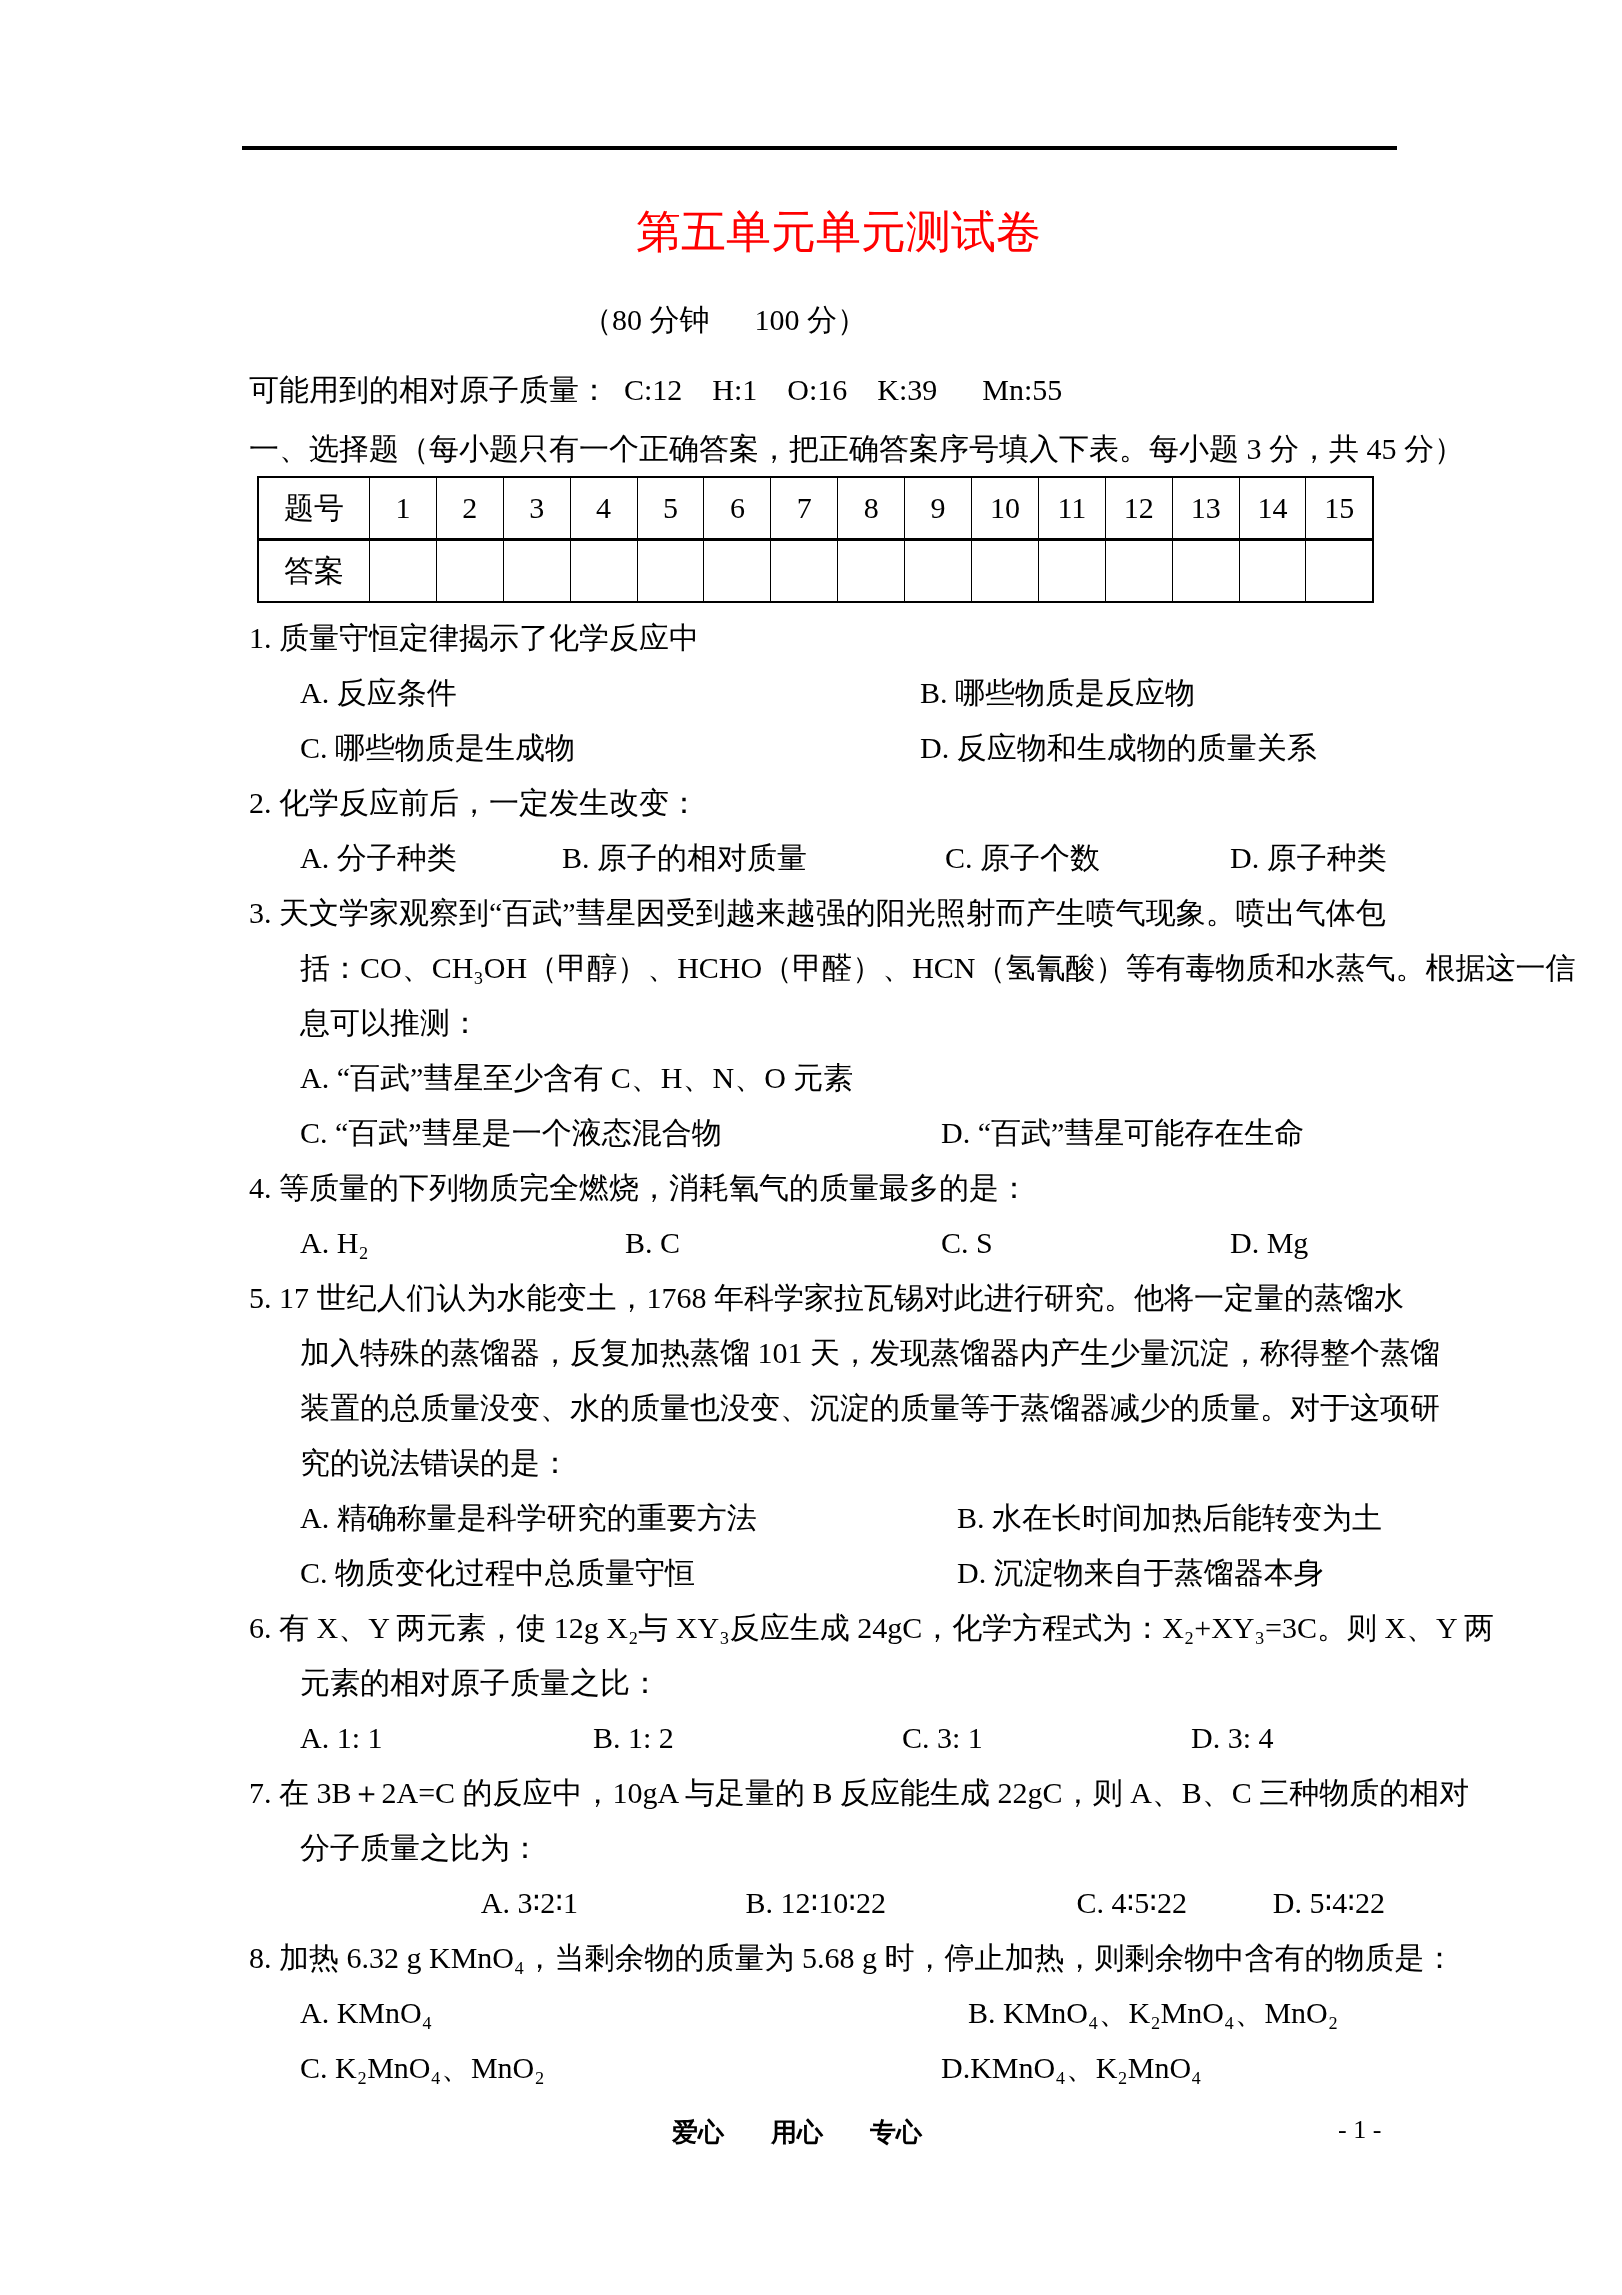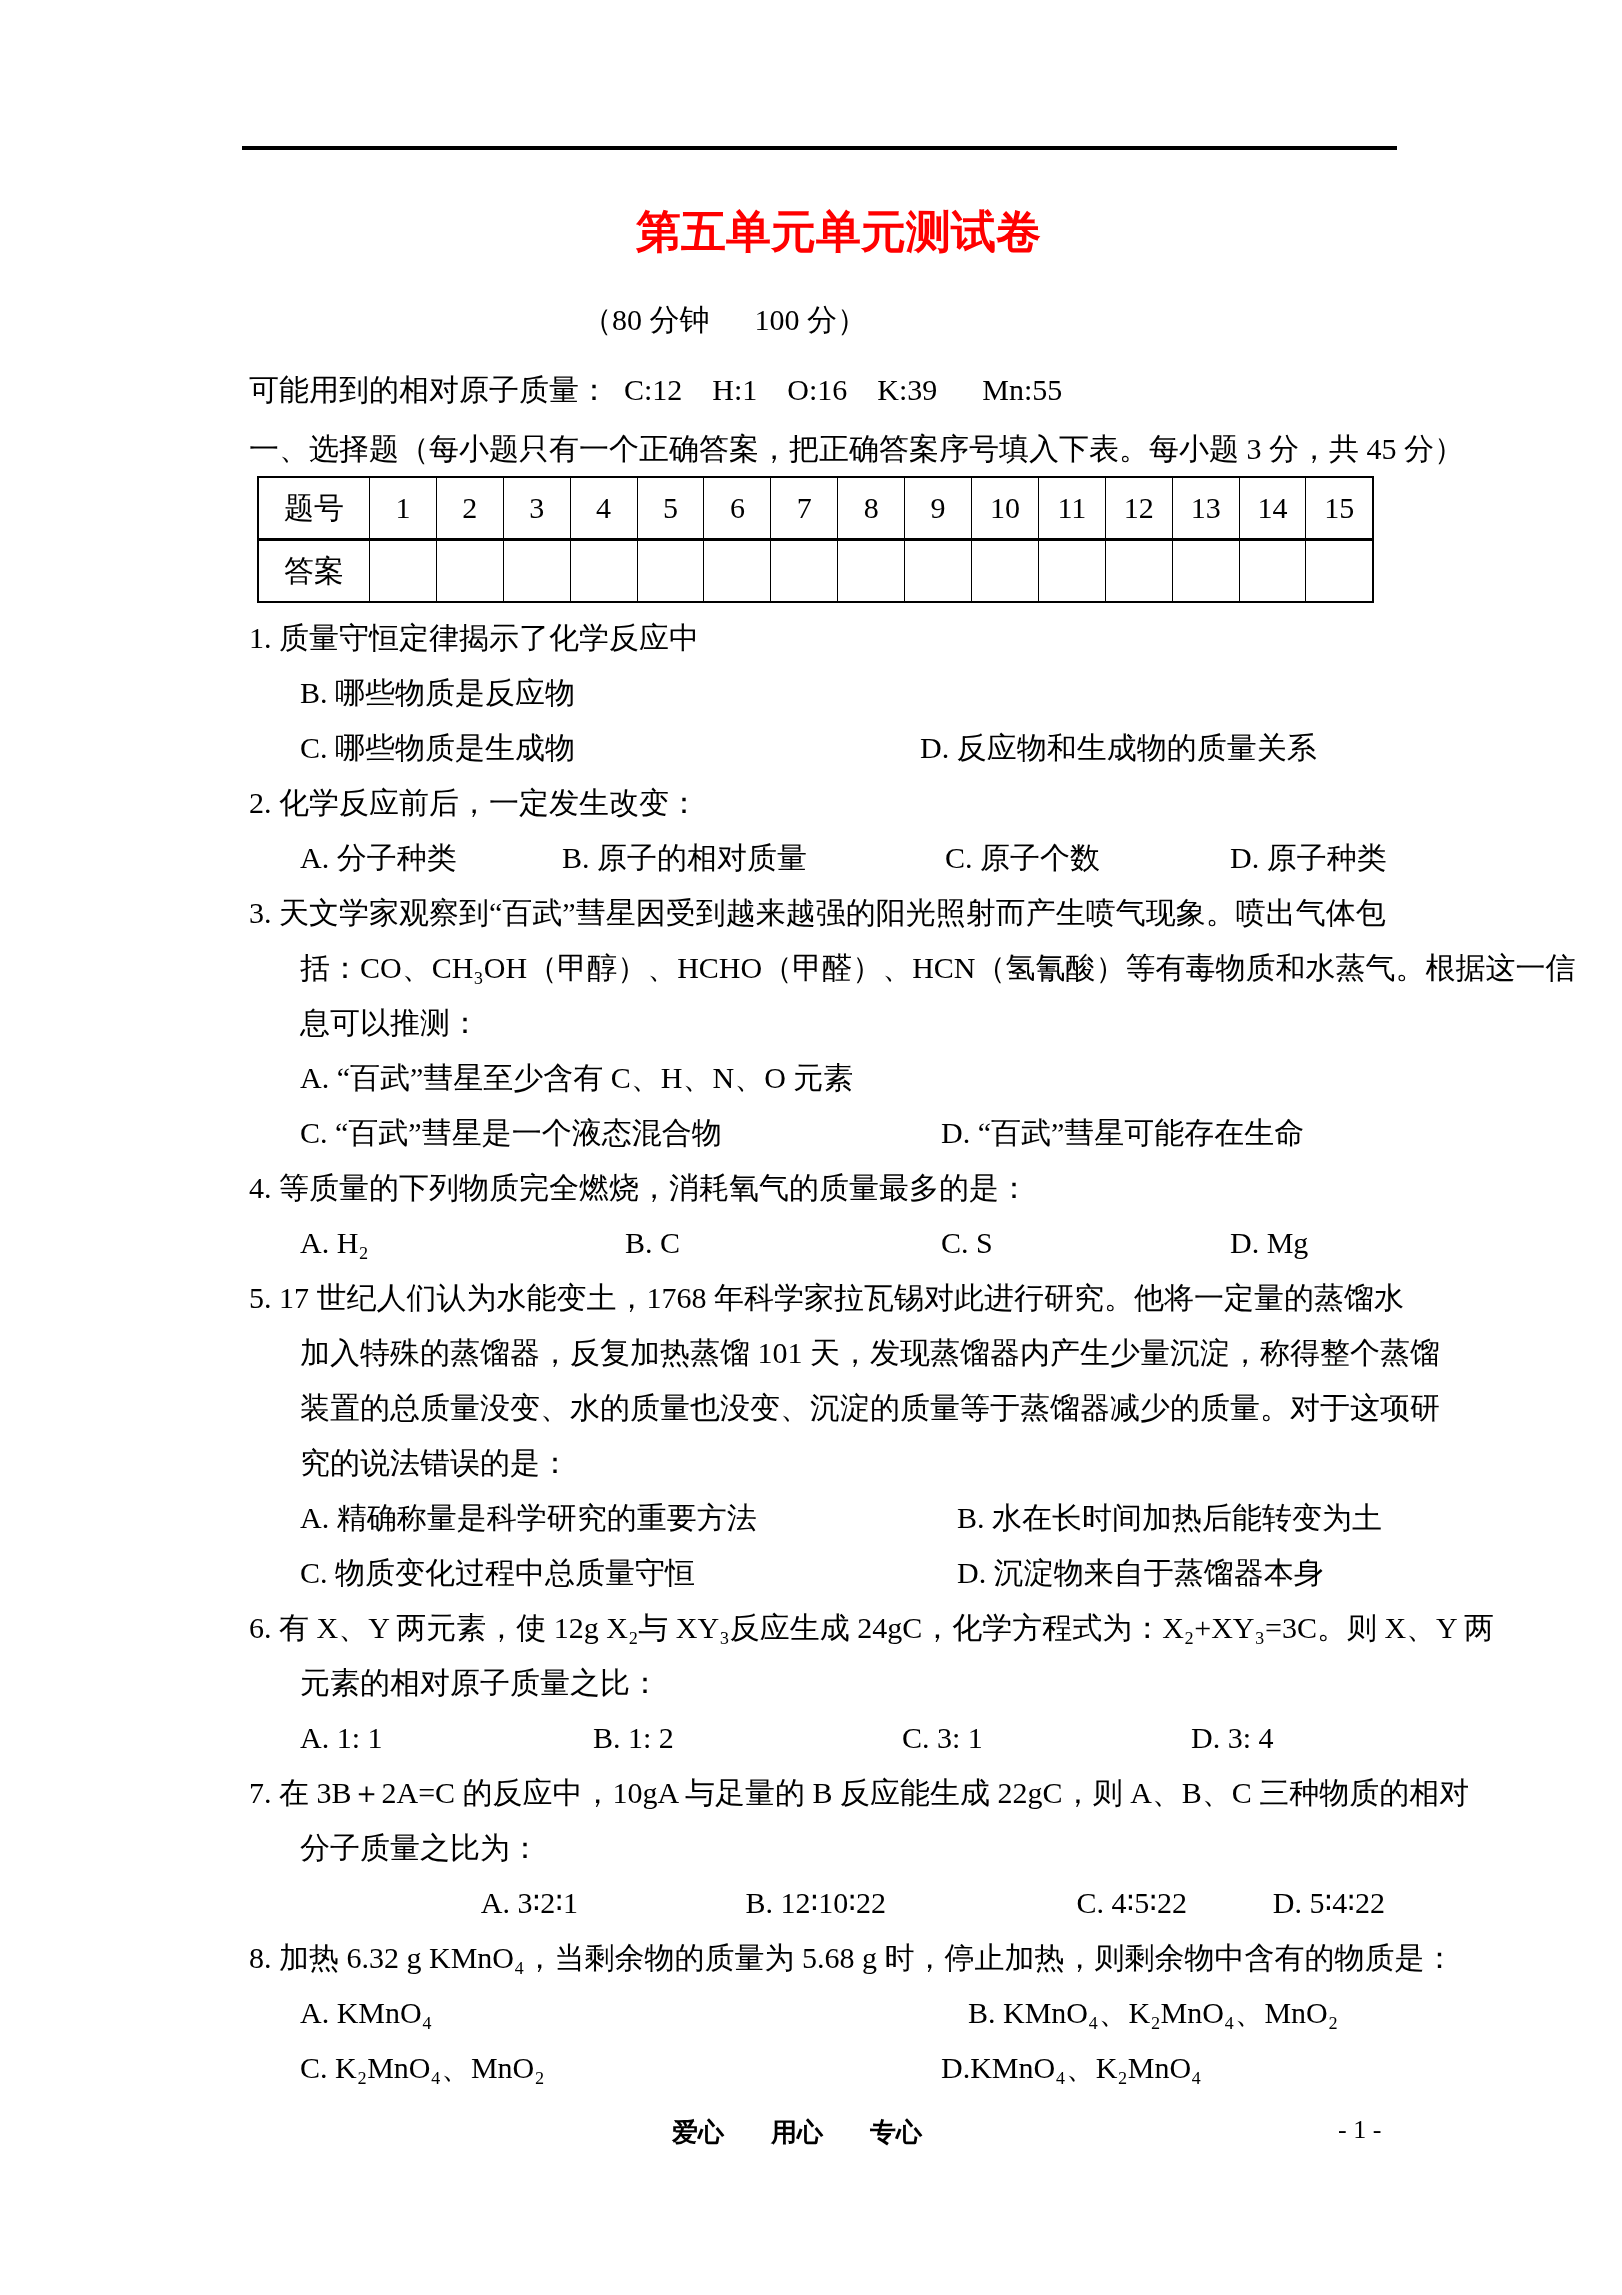--- a/index.html
+++ b/index.html
@@ -16,21 +16,21 @@
     position: absolute;
     left: 242px; top: 146px;
     width: 1155px; height: 3.8px;
     background: #000000;
   }
   .title {
     position: absolute;
     left: 0; top: 202px; width: 1623px;
     box-sizing: border-box; padding-left: 54px;
     text-align: center;
-    font-size: 45px; font-weight: bold;
+    font-size: 45px; font-weight: normal;
     white-space: pre;
   }
   .subtitle {
     position: absolute;
     left: 0; top: 300px; width: 1623px;
     box-sizing: border-box; padding-right: 174px;
     text-align: center;
     font-size: 30px;
     white-space: pre;
   }
@@ -150,20 +150,21 @@
       <td></td>
     </tr>
   </tbody>
     </table>
 
   <div id="questions">
 
     <div>
       <div class="row">1. 质量守恒定律揭示了化学反应中</div>
       <div class="row ind cols2 c822">
+        <span>A. 反应条件</span>
         <span>B. 哪些物质是反应物</span>
       </div>
       <div class="row ind cols2 c822">
         <span>C. 哪些物质是生成物</span>
         <span>D. 反应物和生成物的质量关系</span>
       </div>
     </div>
 
     <div>
       <div class="row">2. 化学反应前后，一定发生改变：</div>

